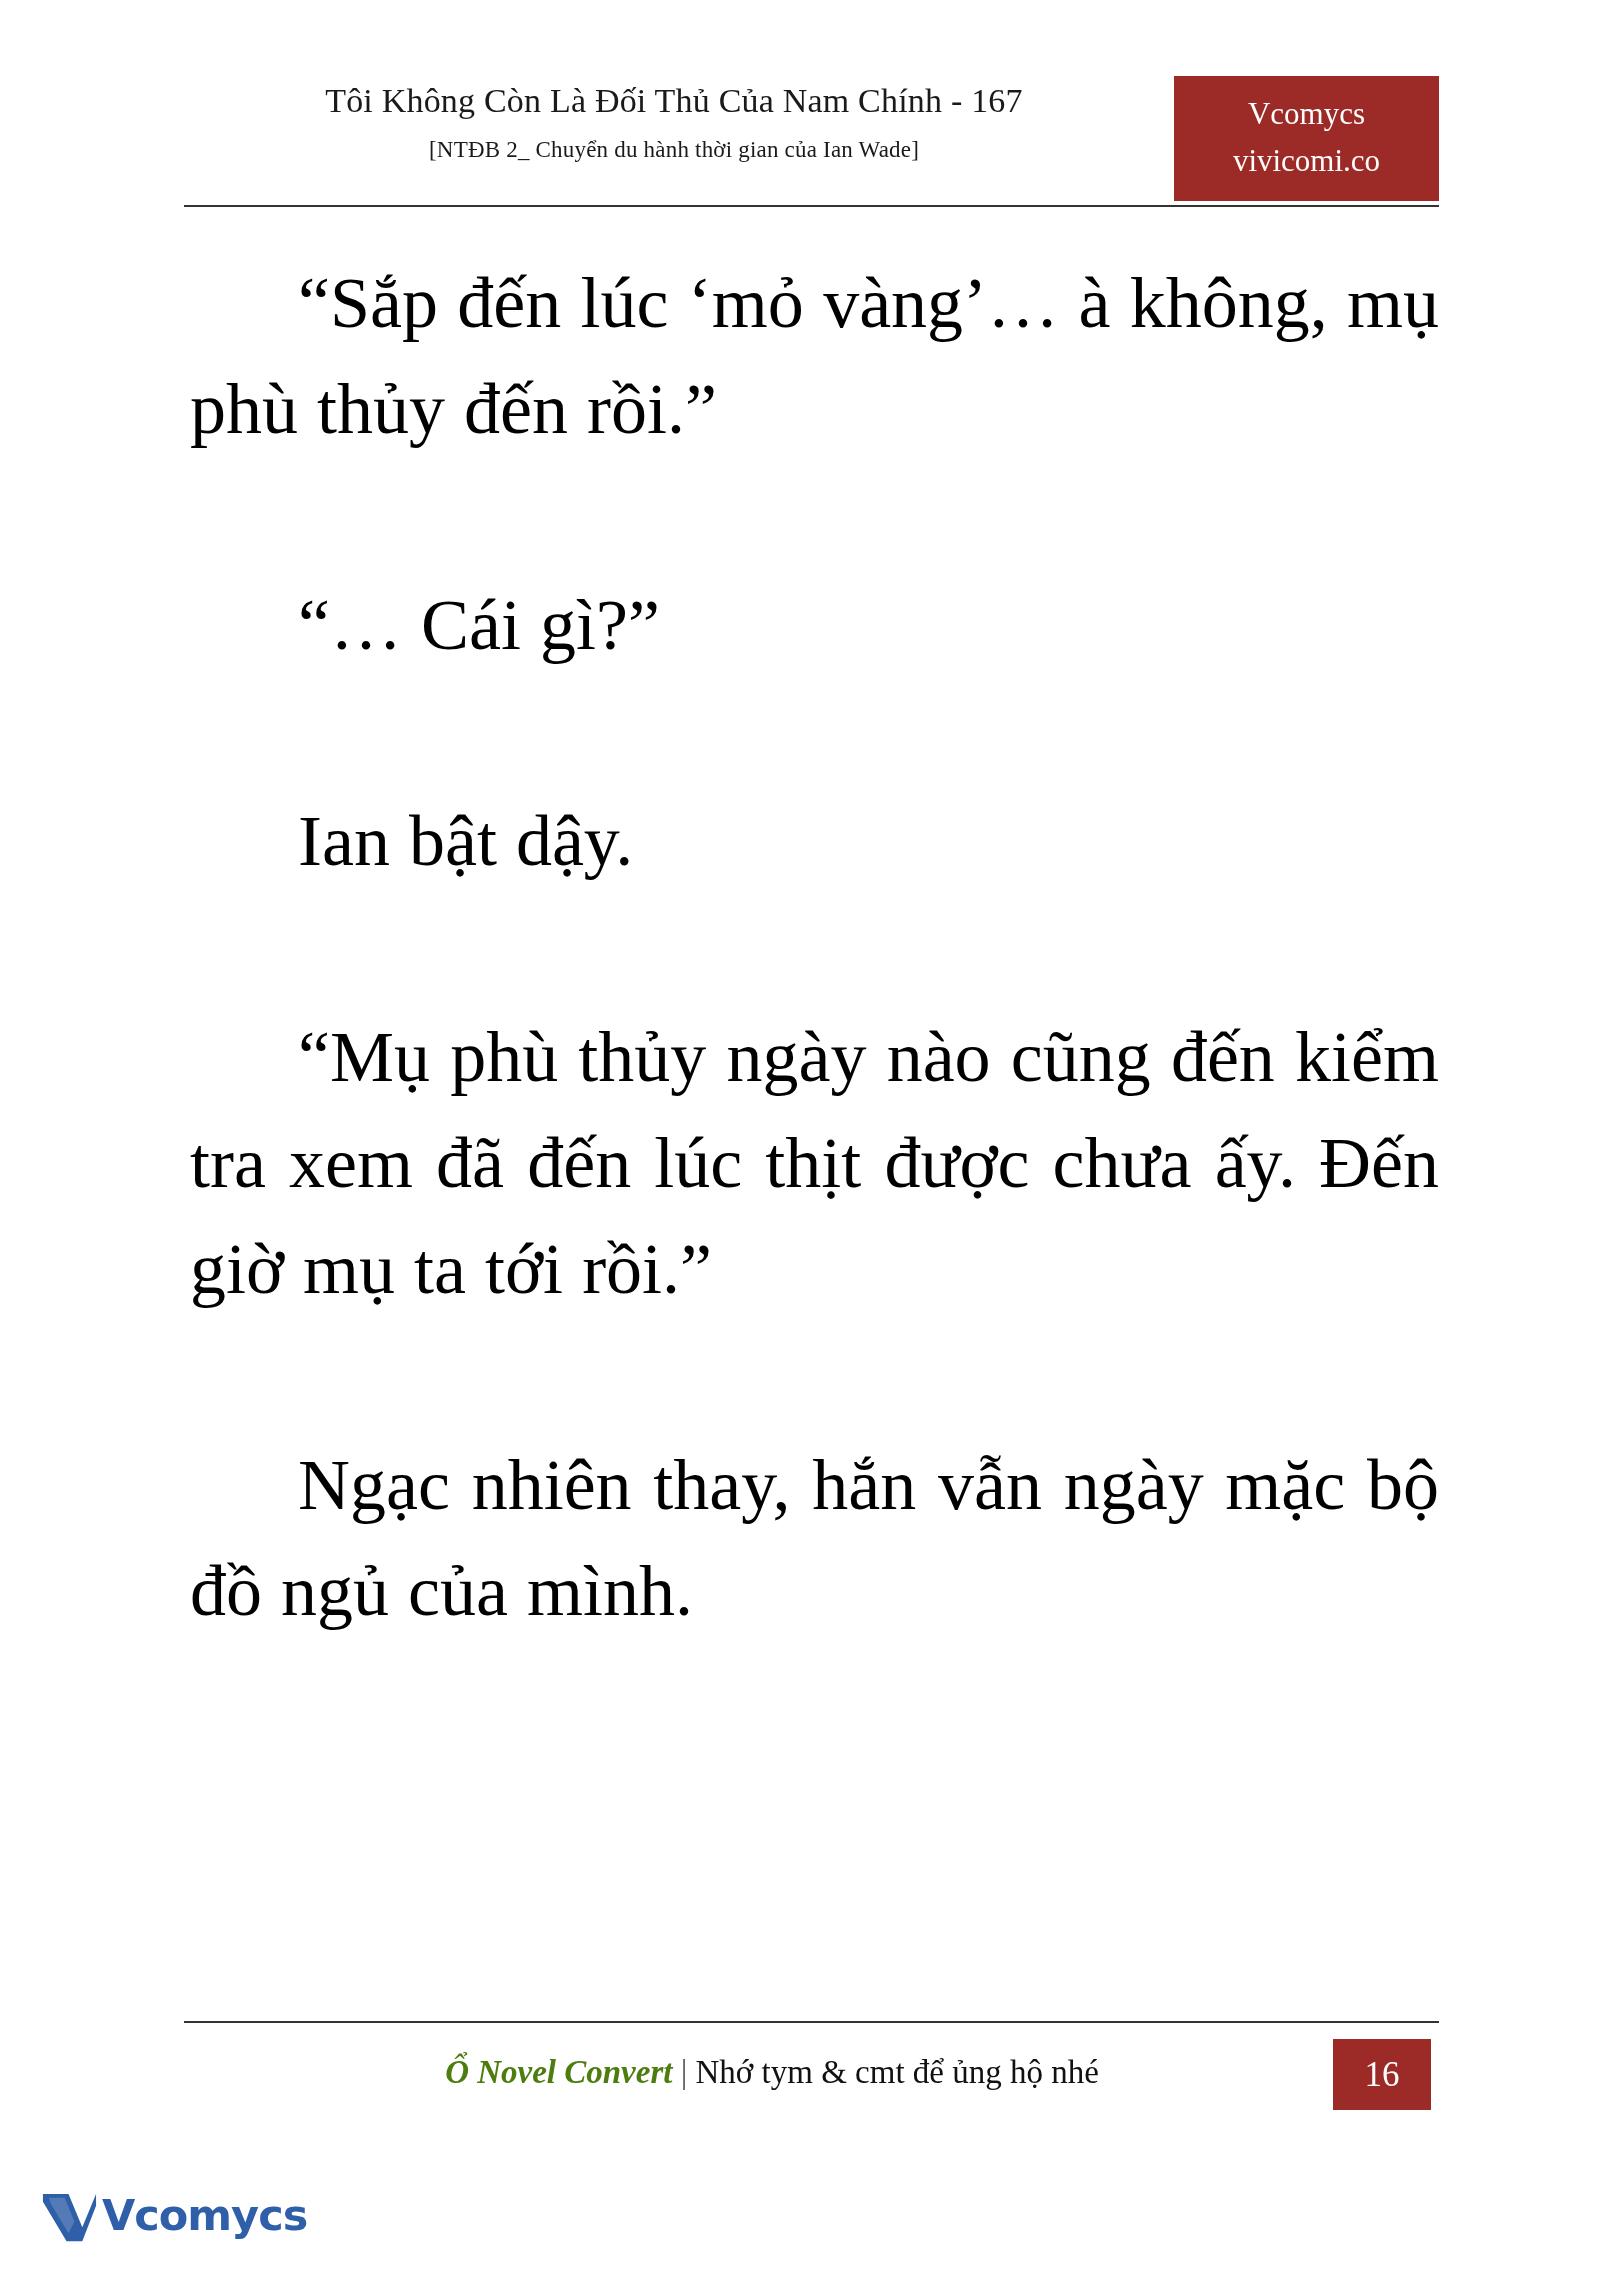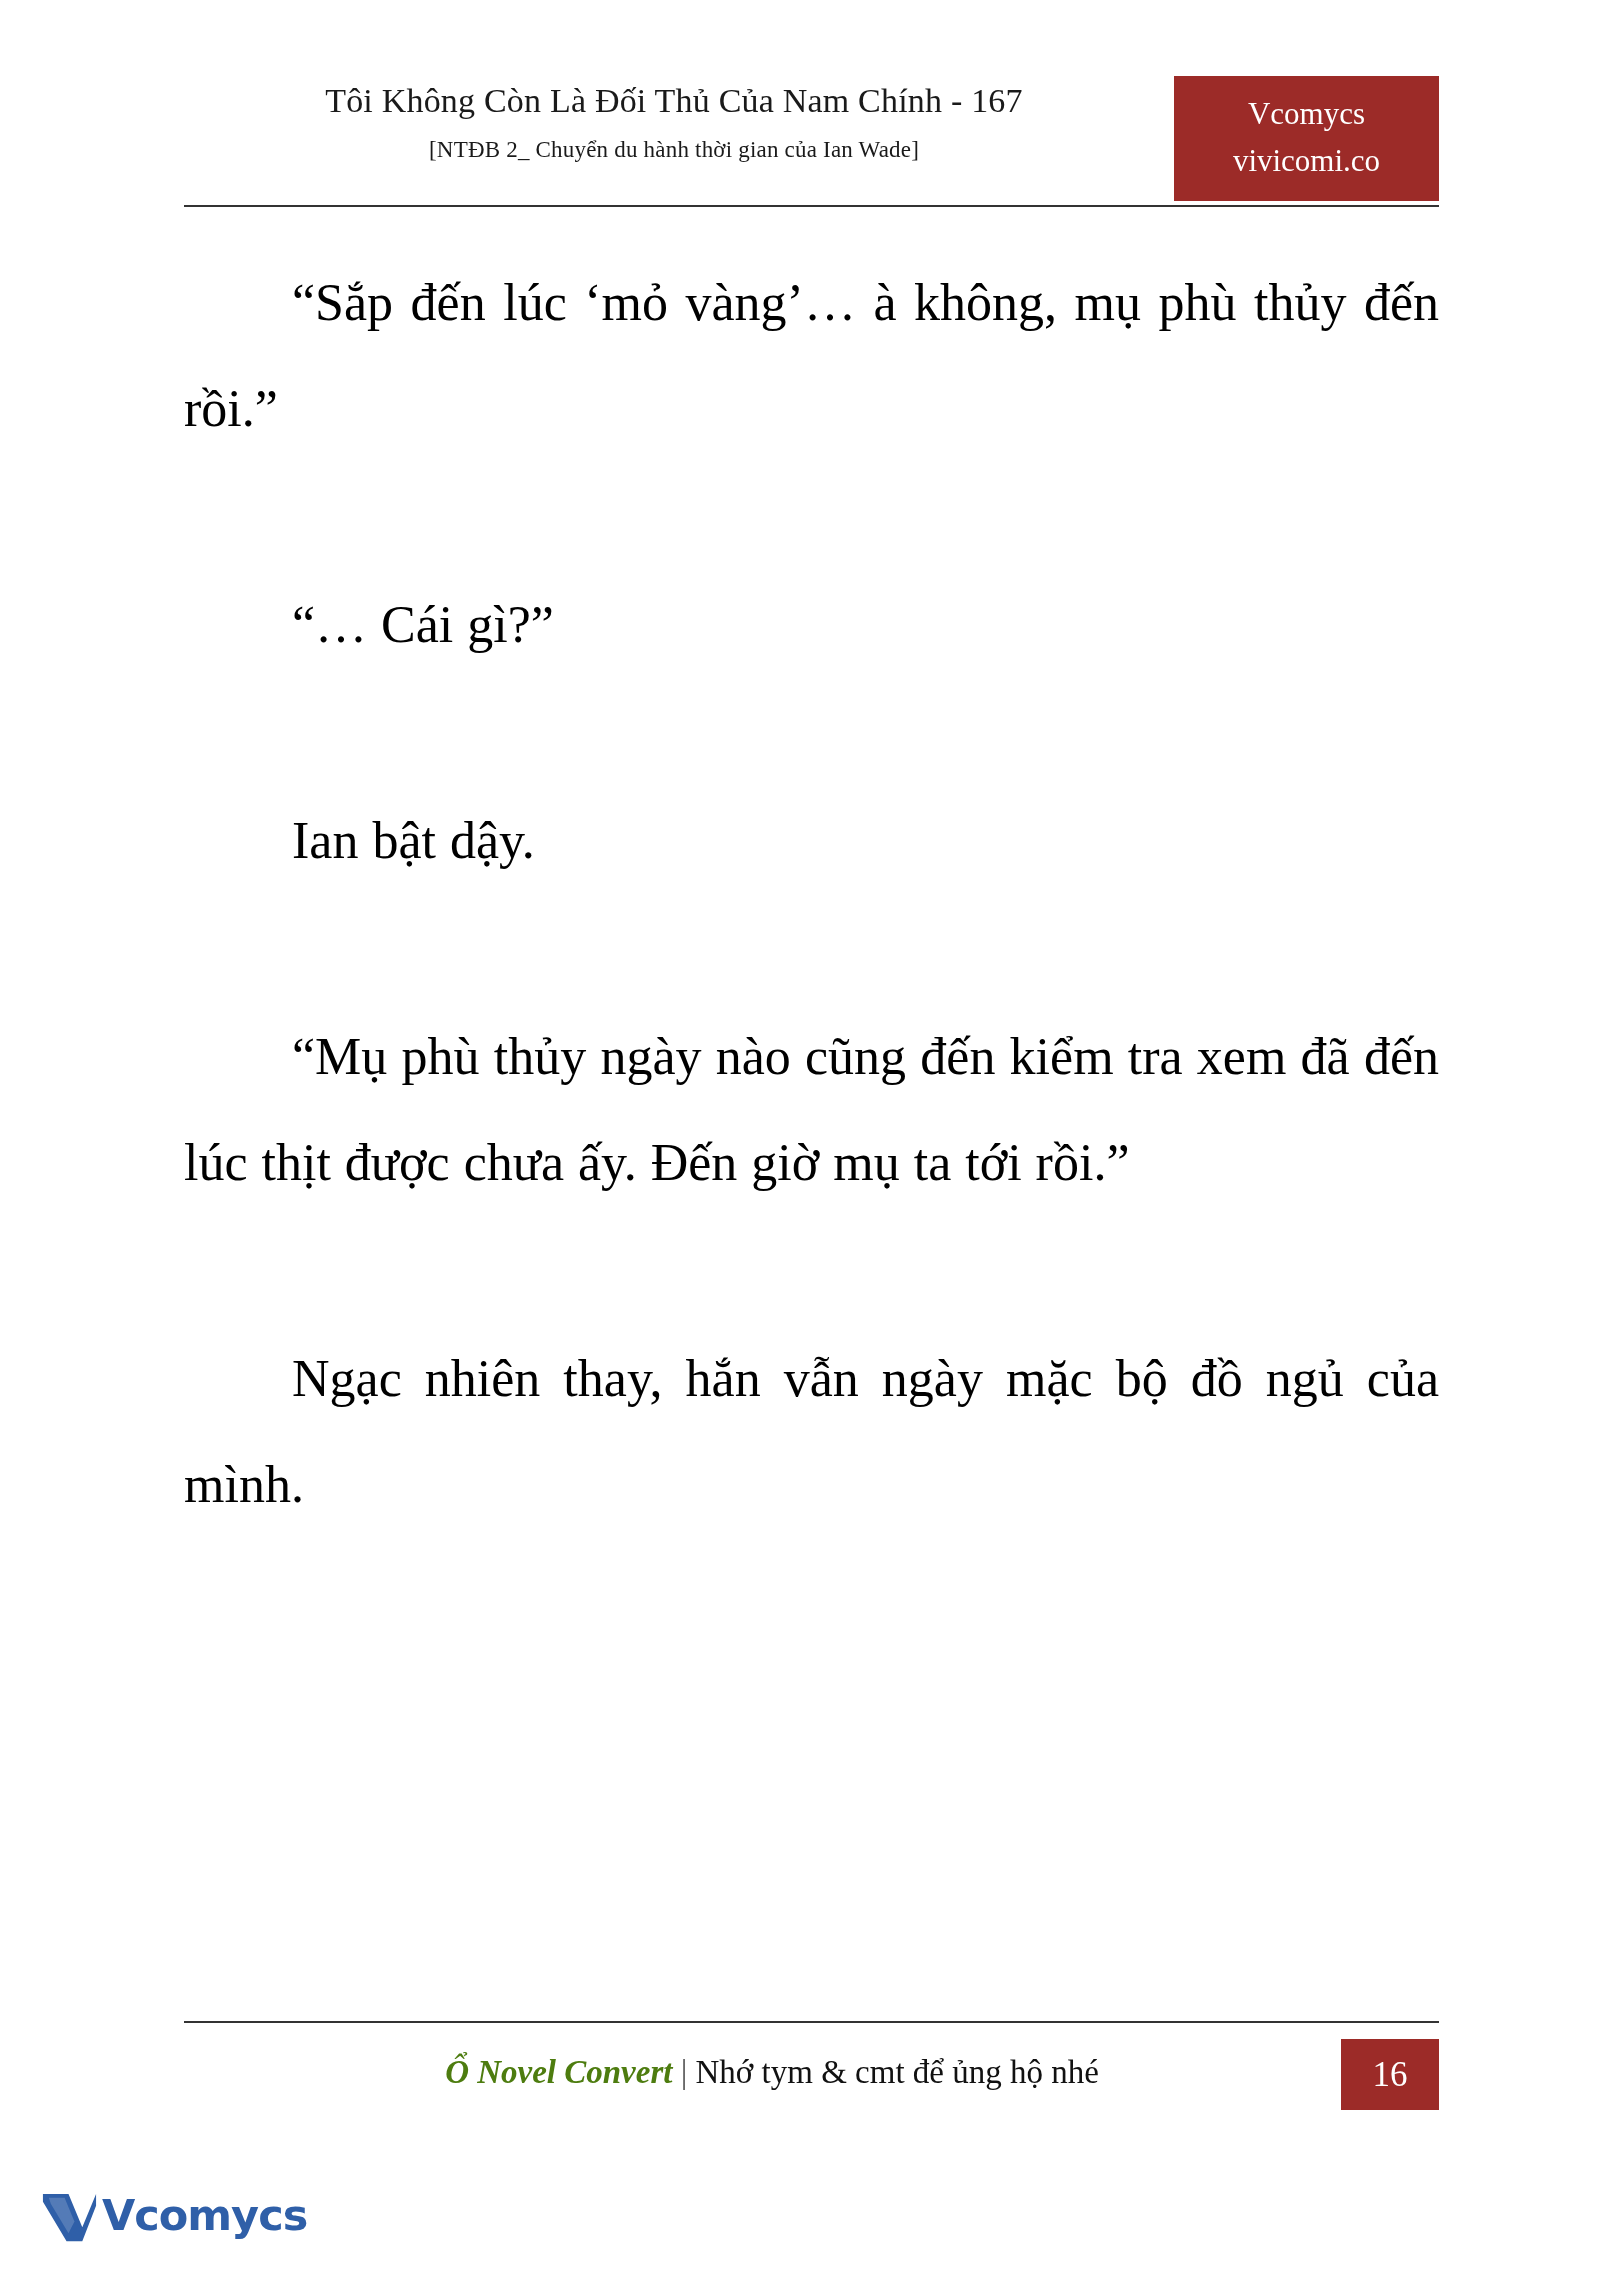--- a/index.html
+++ b/index.html
@@ -70,26 +70,26 @@
   .header-badge div { white-space: nowrap; }
 
   
   .content {
     position: absolute;
     left: 184px;
     top: 250px;
     width: 1255px;
   }
   .para {
-    font-size: 52px;
+    font-size: 72px;
     line-height: 106px;
     text-align: justify;
     text-align-last: left;
     text-indent: 108px;
-    margin: 0 0 110px 0;
+    margin: 0 0 110px 6px;
     color: #000000;
     word-spacing: 1px;
   }
   .para.last { margin-bottom: 0; }
 
   
   .footer {
     position: absolute;
     left: 184px;
     top: 2021px;
@@ -123,21 +123,21 @@
   }
   .footer-brand {
     color: #4d7c0f;
     font-weight: bold;
     font-style: italic;
   }
   .footer-sep { color: #555555; }
   .footer-note { color: #111111; text-align: center; }
   .page-number {
     position: absolute;
-    right: 0;
+    right: 8px;
     top: 0;
     width: 98px;
     height: 71px;
     background: #9c2b28;
     color: #ffffff;
     font-size: 35px;
     line-height: 71px;
     text-align: center;
   }
 

